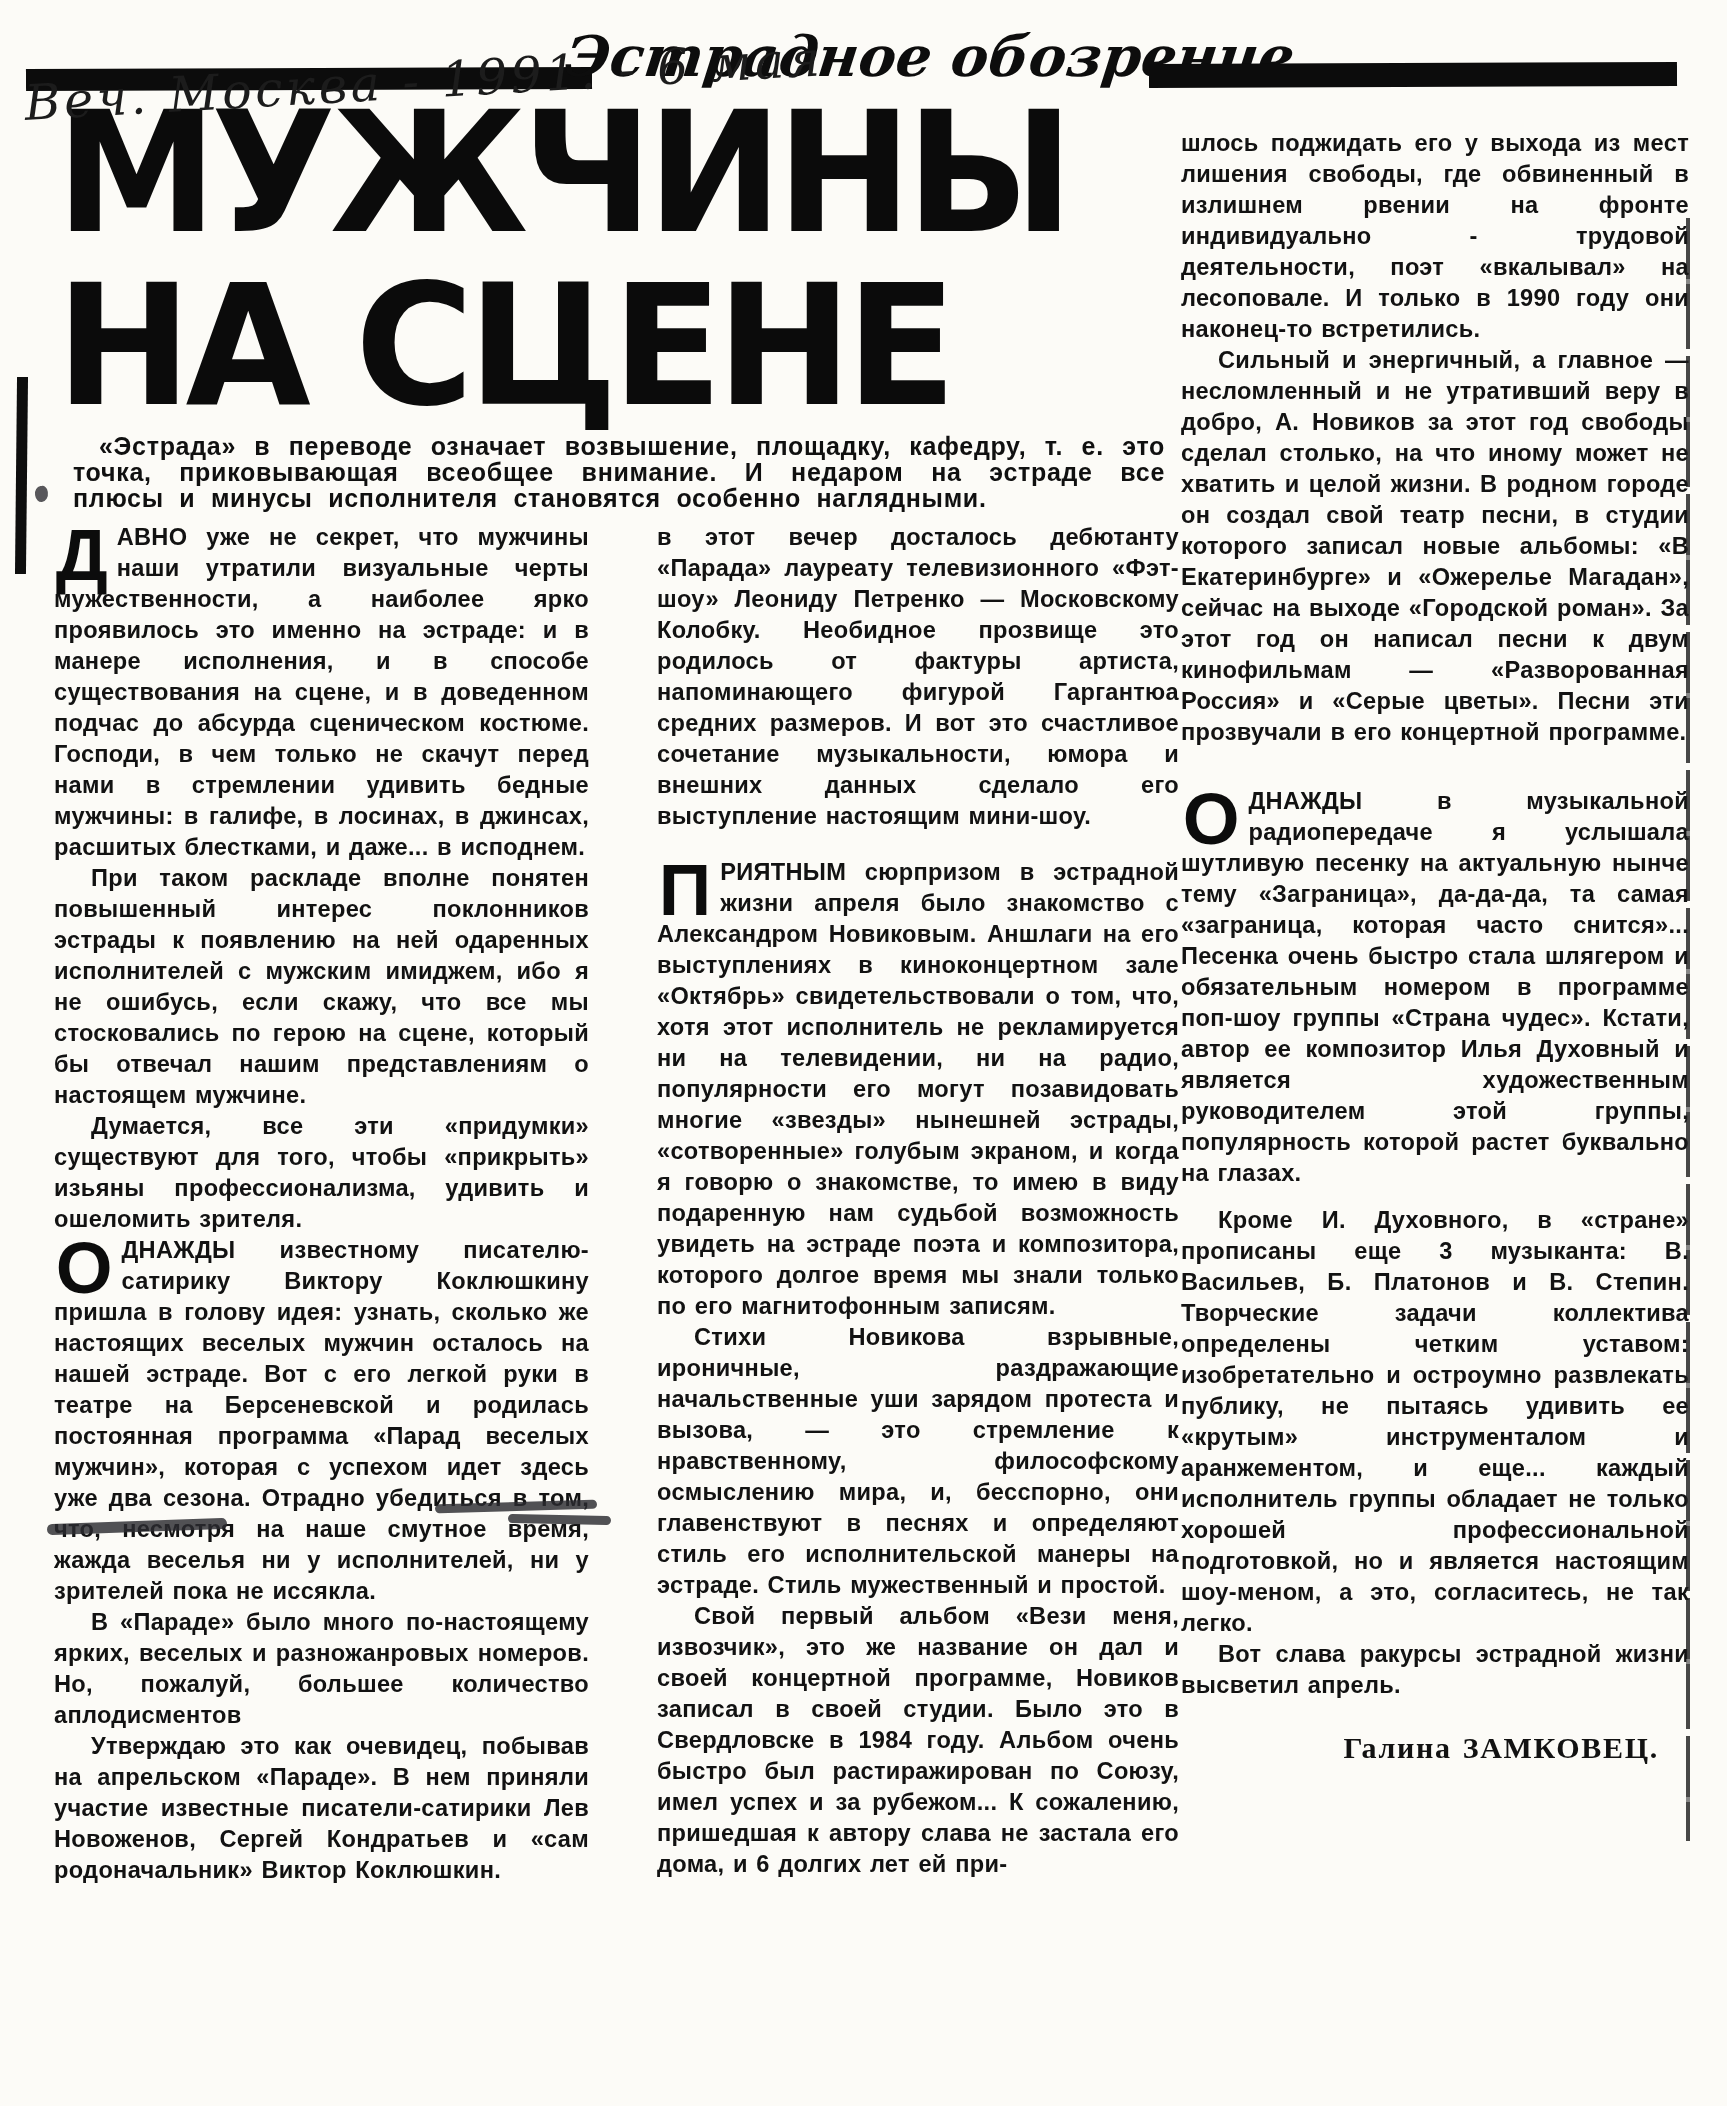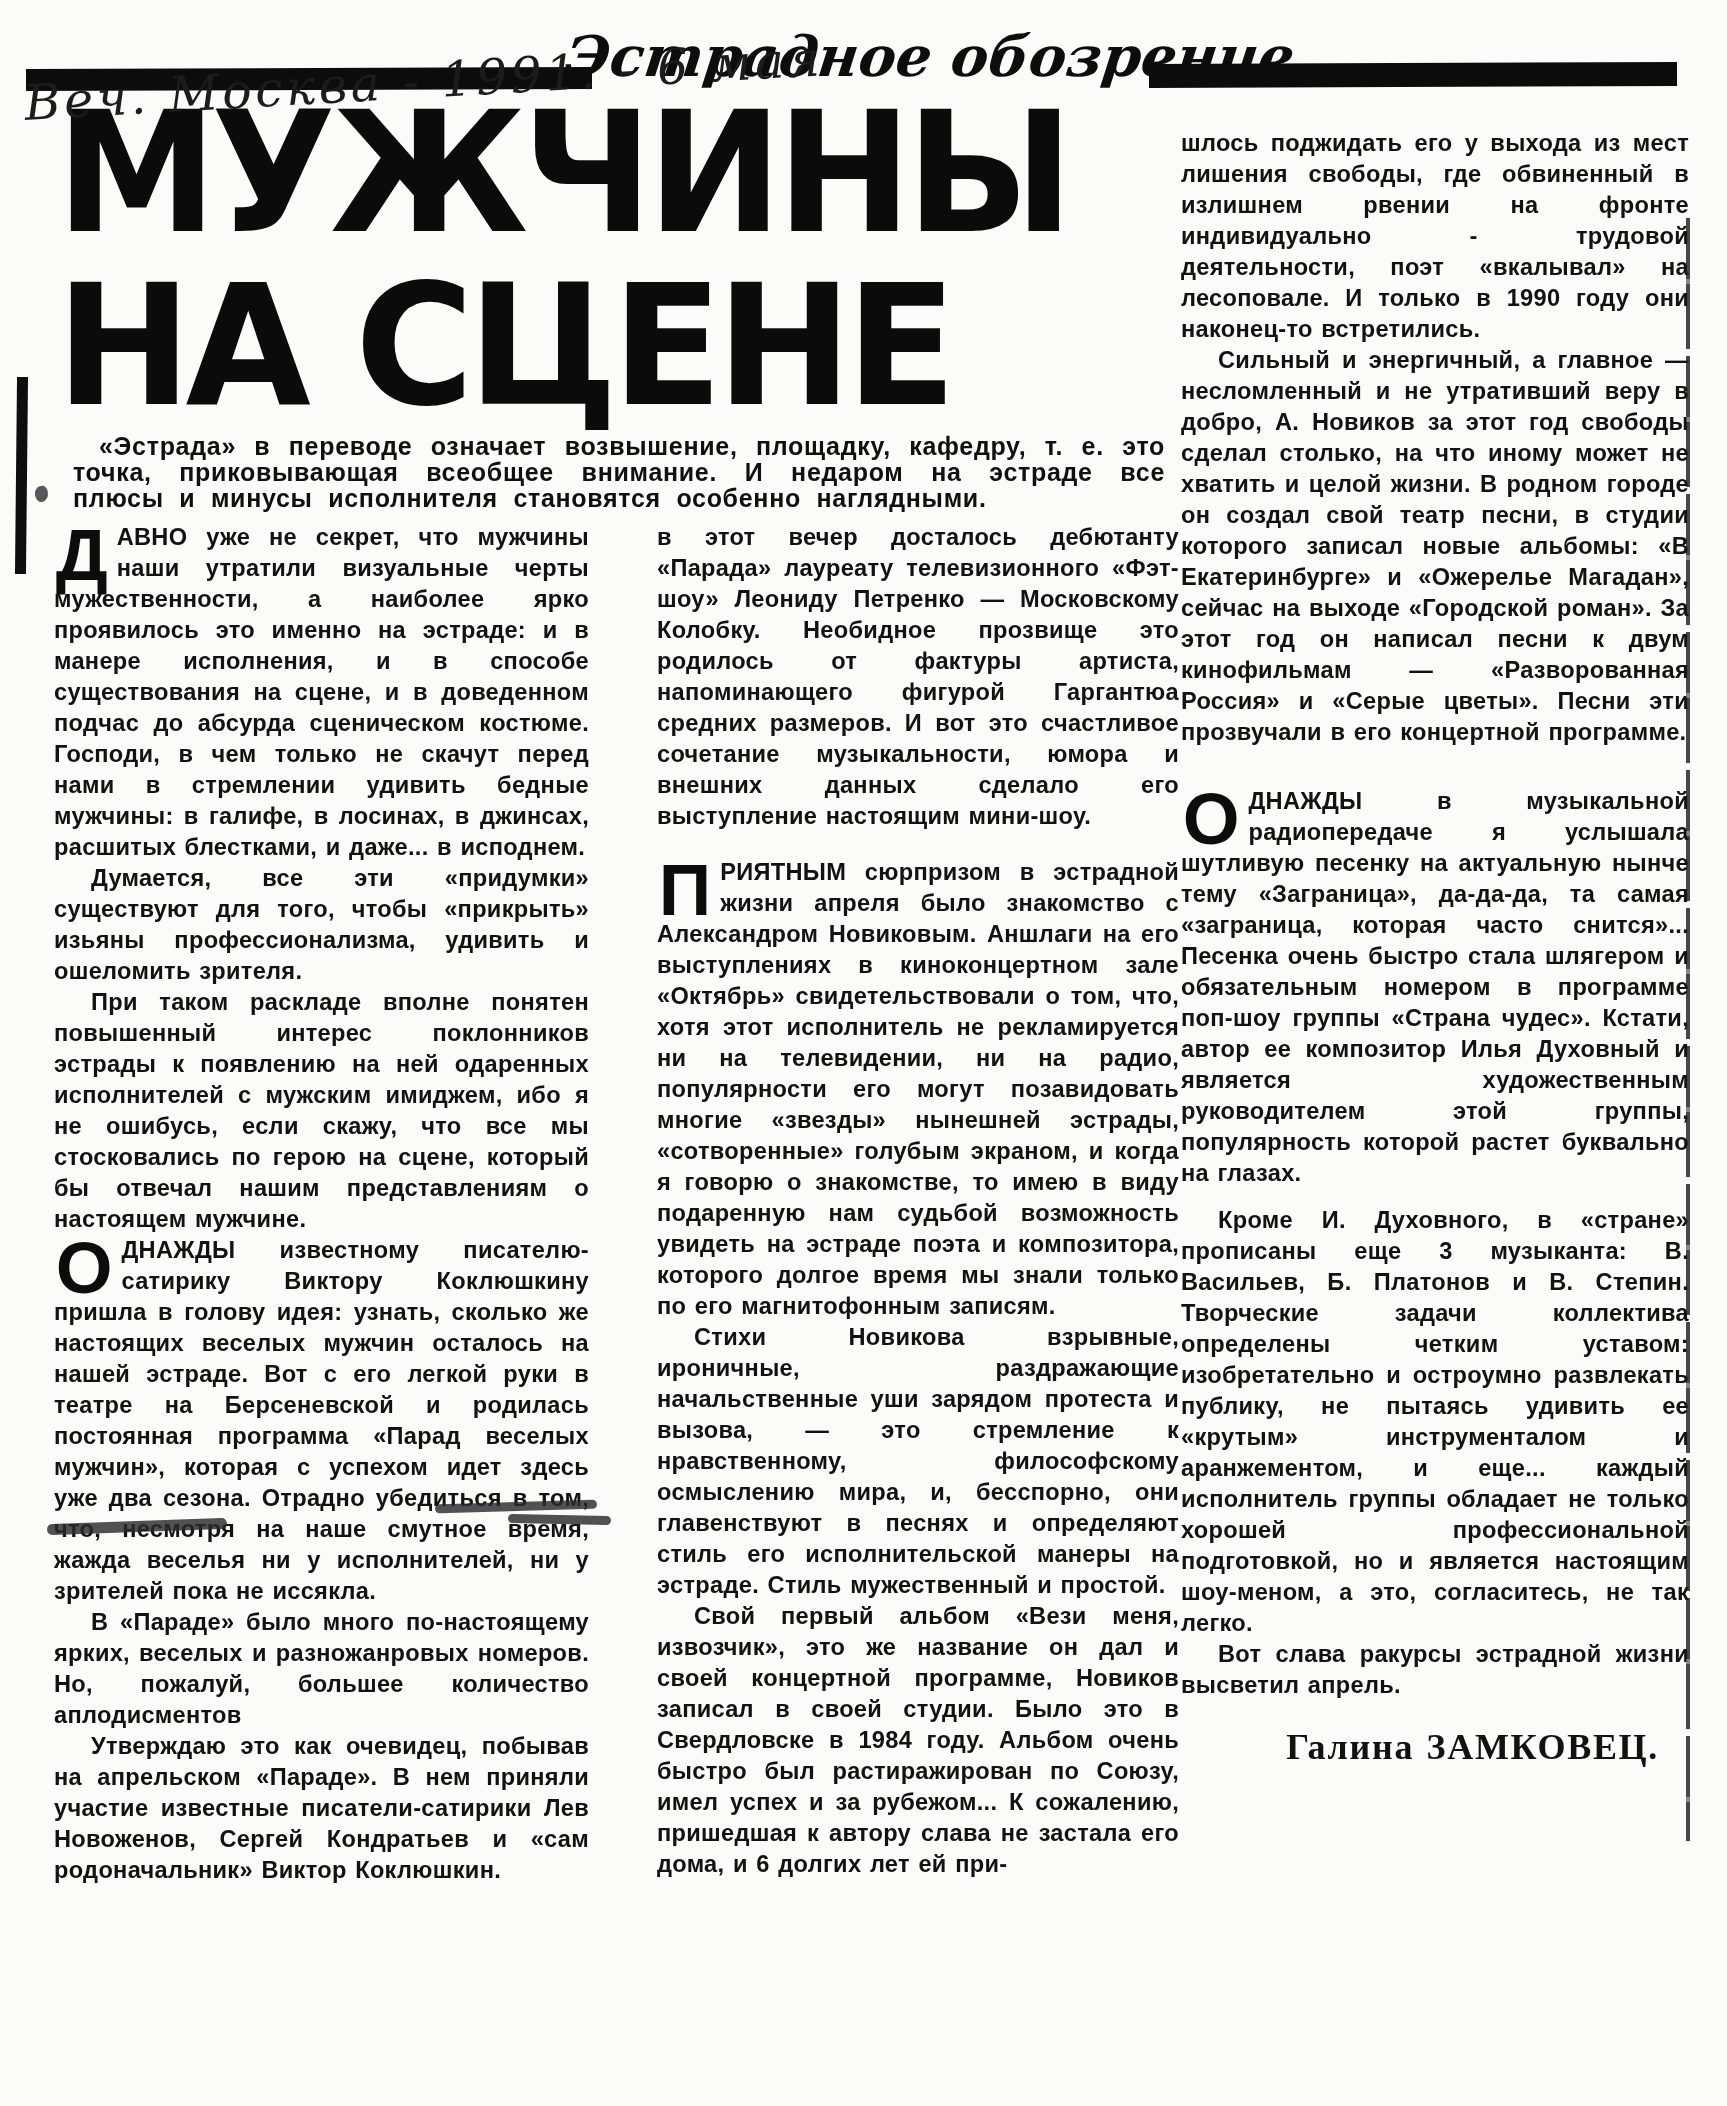--- a/index.html
+++ b/index.html
@@ -35,21 +35,21 @@
   .col3{left:1181px;top:128px;width:508px;height:1979px;}
   .para{margin:0;text-indent:37px;}
   .para.cap,.para.flush{text-indent:0;}
   .gap-lg{margin-top:38px;}
   .gap-md{margin-top:24.5px;}
   .gap-sm{margin-top:15.7px;}
   .dropcap{float:left;font-weight:bold;font-size:73px;line-height:56px;
            padding:5.2px 8.7px 0 1.7px;color:#0c0c0c;}
 
   .byline{margin-top:31px;text-indent:0;text-align:right;padding-right:30px;
-          font-family:"Liberation Serif",serif;font-size:36px;font-weight:bold;letter-spacing:1.7px;}
+          font-family:"Liberation Serif",serif;font-size:30px;font-weight:bold;letter-spacing:1.7px;}
 
   
   .vrule{position:absolute;left:1686px;top:218px;width:4.4px;height:1623px;opacity:.8;
          background:repeating-linear-gradient(180deg,#1a1a1a 0 61px,#6a6a6a 61px 66px,#1a1a1a 66px 131px,transparent 131px 138px);}
   .edge-mark{position:absolute;left:15.7px;top:377px;width:11.4px;height:197px;background:#0e0e0e;transform:rotate(0.6deg);}
   .pen{position:absolute;height:8.7px;background:#2b2b30;border-radius:5.2px;opacity:.82;}
   .pen-a{left:435px;top:1502px;width:162px;transform:rotate(-1.6deg);}
   .pen-b{left:47px;top:1521px;width:180px;height:10.5px;transform:rotate(-2deg);}
   .pen-c{left:508px;top:1515px;width:103px;transform:rotate(1.2deg);}
   .pen-blob{position:absolute;left:35px;top:486px;width:13px;height:15.7px;border-radius:50% 40% 55% 45%;
@@ -68,22 +68,22 @@
     <div>МУЖЧИНЫ</div>
     <div>НА СЦЕНЕ</div>
   </div>
 
   <div class="handwriting">Веч. Москва - 1991. - 6 мая</div>
 
   <div class="lede">«Эстрада»  в переводе означает возвышение, площадку, кафедру, т. е. это точка, приковывающая всеобщее внимание. И недаром на эстраде все плюсы и минусы исполнителя становятся особенно наглядными.</div>
 
   <div class="col col1">
     <p class="para cap"><span class="dropcap">Д</span><span>АВНО уже не секрет, что мужчины наши утратили визуальные черты мужественности, а наиболее ярко  проявилось это именно на эстраде: и в манере исполнения, и в способе существования на сцене, и в доведенном подчас до абсурда сценическом костюме. Господи, в чем только не скачут перед нами в стремлении удивить бедные мужчины: в галифе, в лосинах, в джинсах, расшитых блестками, и даже... в исподнем.</span></p>
+    <p class="para">При таком раскладе вполне понятен повышенный интерес поклонников эстрады к появлению на ней одаренных исполнителей с мужским имиджем, ибо я не ошибусь, если скажу, что все мы стосковались по герою на сцене, который бы отвечал нашим представлениям о настоящем мужчине.</p>
     <p class="para">Думается, все эти «придумки» существуют для того, чтобы «прикрыть» изьяны профессионализма, удивить и ошеломить зрителя.</p>
-    <p class="para">При таком раскладе вполне понятен повышенный интерес поклонников эстрады к появлению на ней одаренных исполнителей с мужским имиджем, ибо я не ошибусь, если скажу, что все мы стосковались по герою на сцене, который бы отвечал нашим представлениям о настоящем мужчине.</p>
     <p class="para cap"><span class="dropcap">О</span><span>ДНАЖДЫ известному писателю-сатирику Виктору Коклюшкину пришла в голову идея: узнать, сколько же настоящих веселых мужчин осталось на нашей эстраде. Вот с его легкой руки в театре на Берсеневской и родилась постоянная программа «Парад веселых мужчин», которая с успехом идет здесь уже два сезона. Отрадно убедиться в том, что, несмотря на наше смутное время, жажда веселья ни у исполнителей, ни у зрителей пока не иссякла.</span></p>
     <p class="para">В «Параде» было много по-настоящему ярких, веселых и разножанровых номеров. Но, пожалуй, большее количество аплодисментов</p>
     <p class="para">Утверждаю это как очевидец, побывав на апрельском «Параде». В нем приняли участие известные писатели-сатирики Лев Новоженов, Сергей Кондратьев и «сам родоначальник» Виктор Коклюшкин.</p>
   </div>
 
   <div class="col col2">
     <p class="para flush">в этот вечер досталось дебютанту «Парада» лауреату телевизионного «Фэт-шоу» Леониду Петренко — Московскому Колобку. Необидное прозвище это родилось от фактуры артиста, напоминающего фигурой Гаргантюа средних размеров. И вот это счастливое сочетание музыкальности, юмора и внешних данных сделало его выступление настоящим мини-шоу.</p>
     <p class="para cap gap-md"><span class="dropcap">П</span><span>РИЯТНЫМ сюрпризом в эстрадной жизни апреля было знакомство с Александром Новиковым. Аншлаги на его выступлениях в киноконцертном зале «Октябрь» свидетельствовали о том, что, хотя этот исполнитель не рекламируется ни на телевидении, ни на радио, популярности его могут позавидовать многие «звезды» нынешней эстрады, «сотворенные» голубым экраном, и когда я говорю о знакомстве, то имею в виду подаренную нам судьбой возможность увидеть на эстраде поэта и композитора, которого долгое время мы знали только по его магнитофонным записям.</span></p>
     <p class="para">Стихи Новикова взрывные, ироничные, раздражающие начальственные уши зарядом протеста и вызова, — это стремление к нравственному, философскому осмыслению мира, и, бесспорно, они главенствуют в песнях и определяют стиль его исполнительской манеры на эстраде. Стиль мужественный и простой.</p>
     <p class="para">Свой первый альбом «Вези меня, извозчик», это же название он дал и своей концертной программе, Новиков записал в своей студии. Было это в Свердловске в 1984 году. Альбом очень быстро был растиражирован по Союзу, имел успех и за рубежом... К сожалению, пришедшая к автору слава не застала его дома, и 6 долгих лет ей при-</p>

